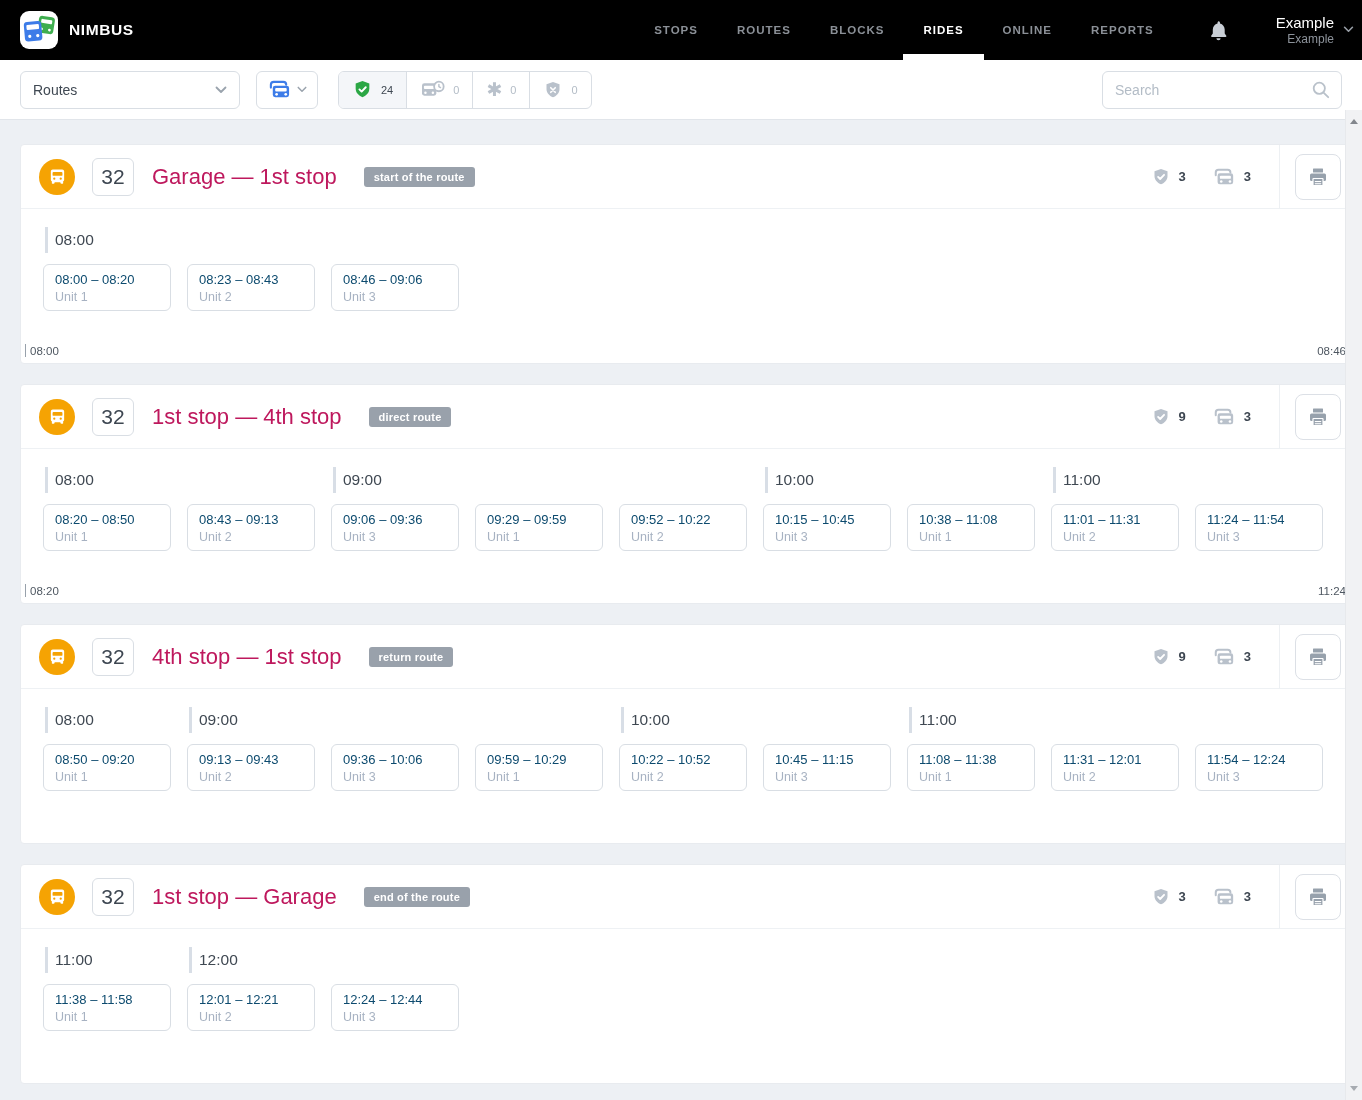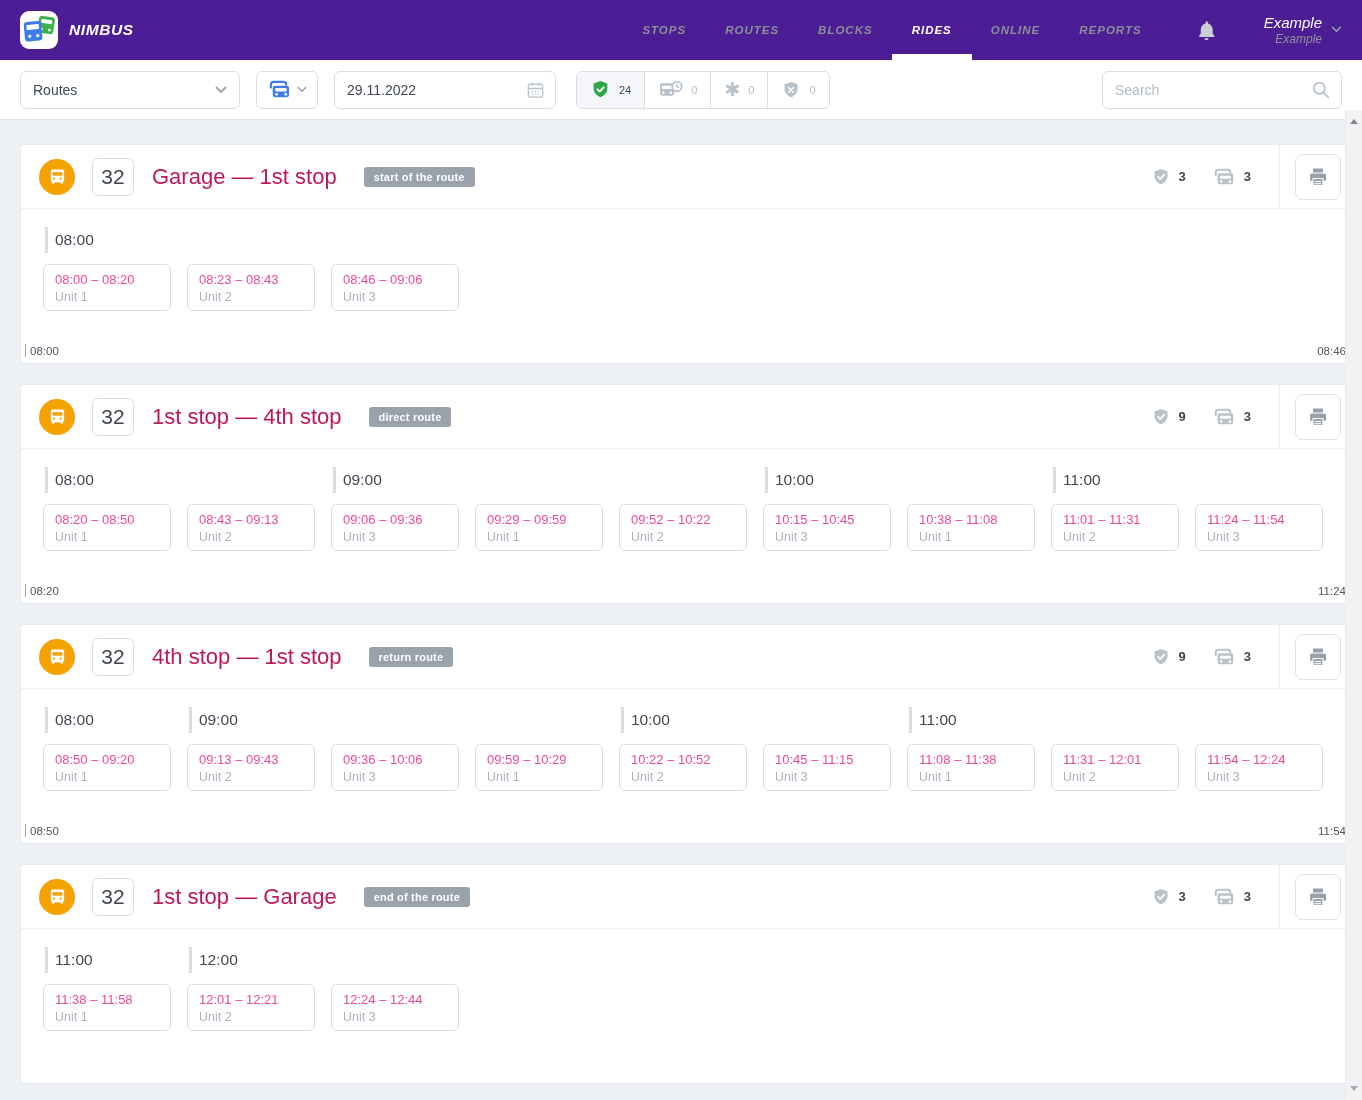--- a/index.html
+++ b/index.html
@@ -1,21 +1,21 @@
 <!DOCTYPE html>
 <html><head>
 <meta charset="utf-8">
 <style>
   html,body{margin:0;padding:0;width:1362px;height:1100px;overflow:hidden;
     background:#edf0f4;font-family:"Liberation Sans",sans-serif;}
   *{box-sizing:border-box;}
 
   
-  .top-header{height:60px;background:#4c1d95;display:flex;align-items:center;
-    padding:0 20px 0 20px;position:relative;z-index:5;font-style:italic;}
+  .top-header{height:60px;background:#000000;display:flex;align-items:center;
+    padding:0 8px 0 20px;position:relative;z-index:5;}
   .brand{display:flex;align-items:center;gap:11px;color:#fff;font-weight:700;
     font-size:15.5px;letter-spacing:.6px;}
   .main-nav{margin-left:auto;display:flex;gap:39px;}
   .nav-item{position:relative;height:60px;display:flex;align-items:center;
     font-size:11.5px;font-weight:700;letter-spacing:1px;color:#8b9097;cursor:pointer;}
   .nav-item.active{color:#fff;}
   .nav-item.active::after{content:"";position:absolute;left:-20px;right:-20px;
     bottom:0;height:6px;background:#fff;}
   .bell{margin-left:55px;cursor:pointer;display:flex;align-items:center;}
   .user{margin-left:48px;display:flex;align-items:center;gap:9px;cursor:pointer;}
@@ -76,21 +76,21 @@
 
   .sec-body{position:relative;height:155px;padding:18px 0 0 22px;}
   .groups{display:flex;gap:16px;align-items:flex-start;}
   .hour-group{display:flex;flex-direction:column;}
   .hour-label{display:inline-flex;align-items:center;height:26px;
     border-left:3px solid #d8dee6;padding-left:7px;margin:0 0 11px 2px;
     font-size:15.5px;color:#3f4852;}
   .cards{display:flex;gap:16px;}
   .ride-card{width:128px;height:47px;border:1px solid #d9dee4;border-radius:6px;
     background:#fff;padding:7px 11px 0;cursor:pointer;}
-  .ride-time{font-size:13px;color:#ec4899;margin-bottom:3px;white-space:nowrap;}
+  .ride-time{font-size:13px;color:#0c4a6e;margin-bottom:3px;white-space:nowrap;}
   .ride-unit{font-size:12.5px;color:#a7b2c2;}
   .range{position:absolute;left:4px;right:5px;bottom:7px;display:flex;
     justify-content:space-between;font-size:11.5px;color:#4e5761;}
   .tick{display:inline-block;width:1px;height:13px;background:#98a1ab;
     vertical-align:-2px;}
   .tick-l{margin-right:4px;}
   .tick-r{margin-left:4px;}
 
   
   .scrollbar{position:absolute;top:110px;right:0;bottom:0;width:17px;
@@ -171,30 +171,20 @@
         <rect x="8.5" y="10.5" width="12" height="3.5" rx="1" fill="#fff"></rect>
         <circle cx="10" cy="17" r="1.4" fill="#fff"></circle>
         <circle cx="19.5" cy="17" r="1.4" fill="#fff"></circle>
       </svg>
     </span>
     <svg width="10" height="7" viewBox="0 0 12 8" fill="none" stroke="#9aa3ad" stroke-width="1.8" stroke-linecap="round" stroke-linejoin="round">
         <path d="M1.5 1.5L6 6l4.5-4.5"></path>
       </svg>
   </div>
 
-  <div class="input-wrap">
-    <input class="text-input date-input" value="29.11.2022" style="">
-    <span class="input-icon">
-      <svg width="19" height="19" viewBox="0 0 20 20" fill="none" stroke="#bcc4cd" stroke-width="1.5">
-        <rect x="2.5" y="4" width="15" height="13.5" rx="2"></rect>
-        <path d="M2.5 8.5h15M6.5 2.5v3M13.5 2.5v3"></path>
-        <path stroke-width="1.2" d="M6 11.5h1.5M9.2 11.5h1.5M12.4 11.5h1.5M6 14.2h1.5M9.2 14.2h1.5M12.4 14.2h1.5"></path>
-      </svg>
-    </span>
-  </div>
 
   <div class="status-group">
     <div class="status-seg active">
       <span style="display:flex;">
         <svg width="21" height="21" viewBox="0 0 24 24">
           <path d="M12 2.3l7.8 2.9v5.7c0 4.7-3.3 8.2-7.8 9.9-4.5-1.7-7.8-5.2-7.8-9.9V5.2z" fill="#2BA745"></path>
           <path d="M8.5 11.9l2.5 2.5 4.7-5" stroke="#fff" stroke-width="2.2" fill="none" stroke-linecap="round" stroke-linejoin="round"></path>
         </svg>
       </span>
       <span class="cnt dark">24</span>
@@ -531,24 +521,20 @@
     <div class="ride-unit">Unit 2</div>
   </div>
 
   <div class="ride-card">
     <div class="ride-time">11:54 – 12:24</div>
     <div class="ride-unit">Unit 3</div>
   </div>
 </div>
   </div>
 </div>
-      <div class="range">
-        <span><i class="tick tick-l"></i><span>08:50</span></span>
-        <span><span>11:54</span><i class="tick tick-r"></i></span>
-      </div>
     </div>
   </section>
 
   <section class="route-section">
     <div class="sec-header">
       <div class="bus-badge">
         <svg width="19" height="19" viewBox="0 0 20 20">
           <path fill="#fff" d="M5 2.5h10c1.1 0 2 .9 2 2v9c0 .8-.5 1.5-1.2 1.8l.2 1.3c.1.6-.4 1.1-1 1.1h-.9c-.5 0-.9-.4-1-.9l-.1-.7H7l-.1.7c-.1.5-.5.9-1 .9H5c-.6 0-1.1-.5-1-1.1l.2-1.3C3.5 15 3 14.3 3 13.5v-9c0-1.1.9-2 2-2z"></path>
           <rect x="4.8" y="5.3" width="10.4" height="4" rx="1" fill="#F5A303"></rect>
           <circle cx="6.6" cy="12.3" r="1.2" fill="#F5A303"></circle>

